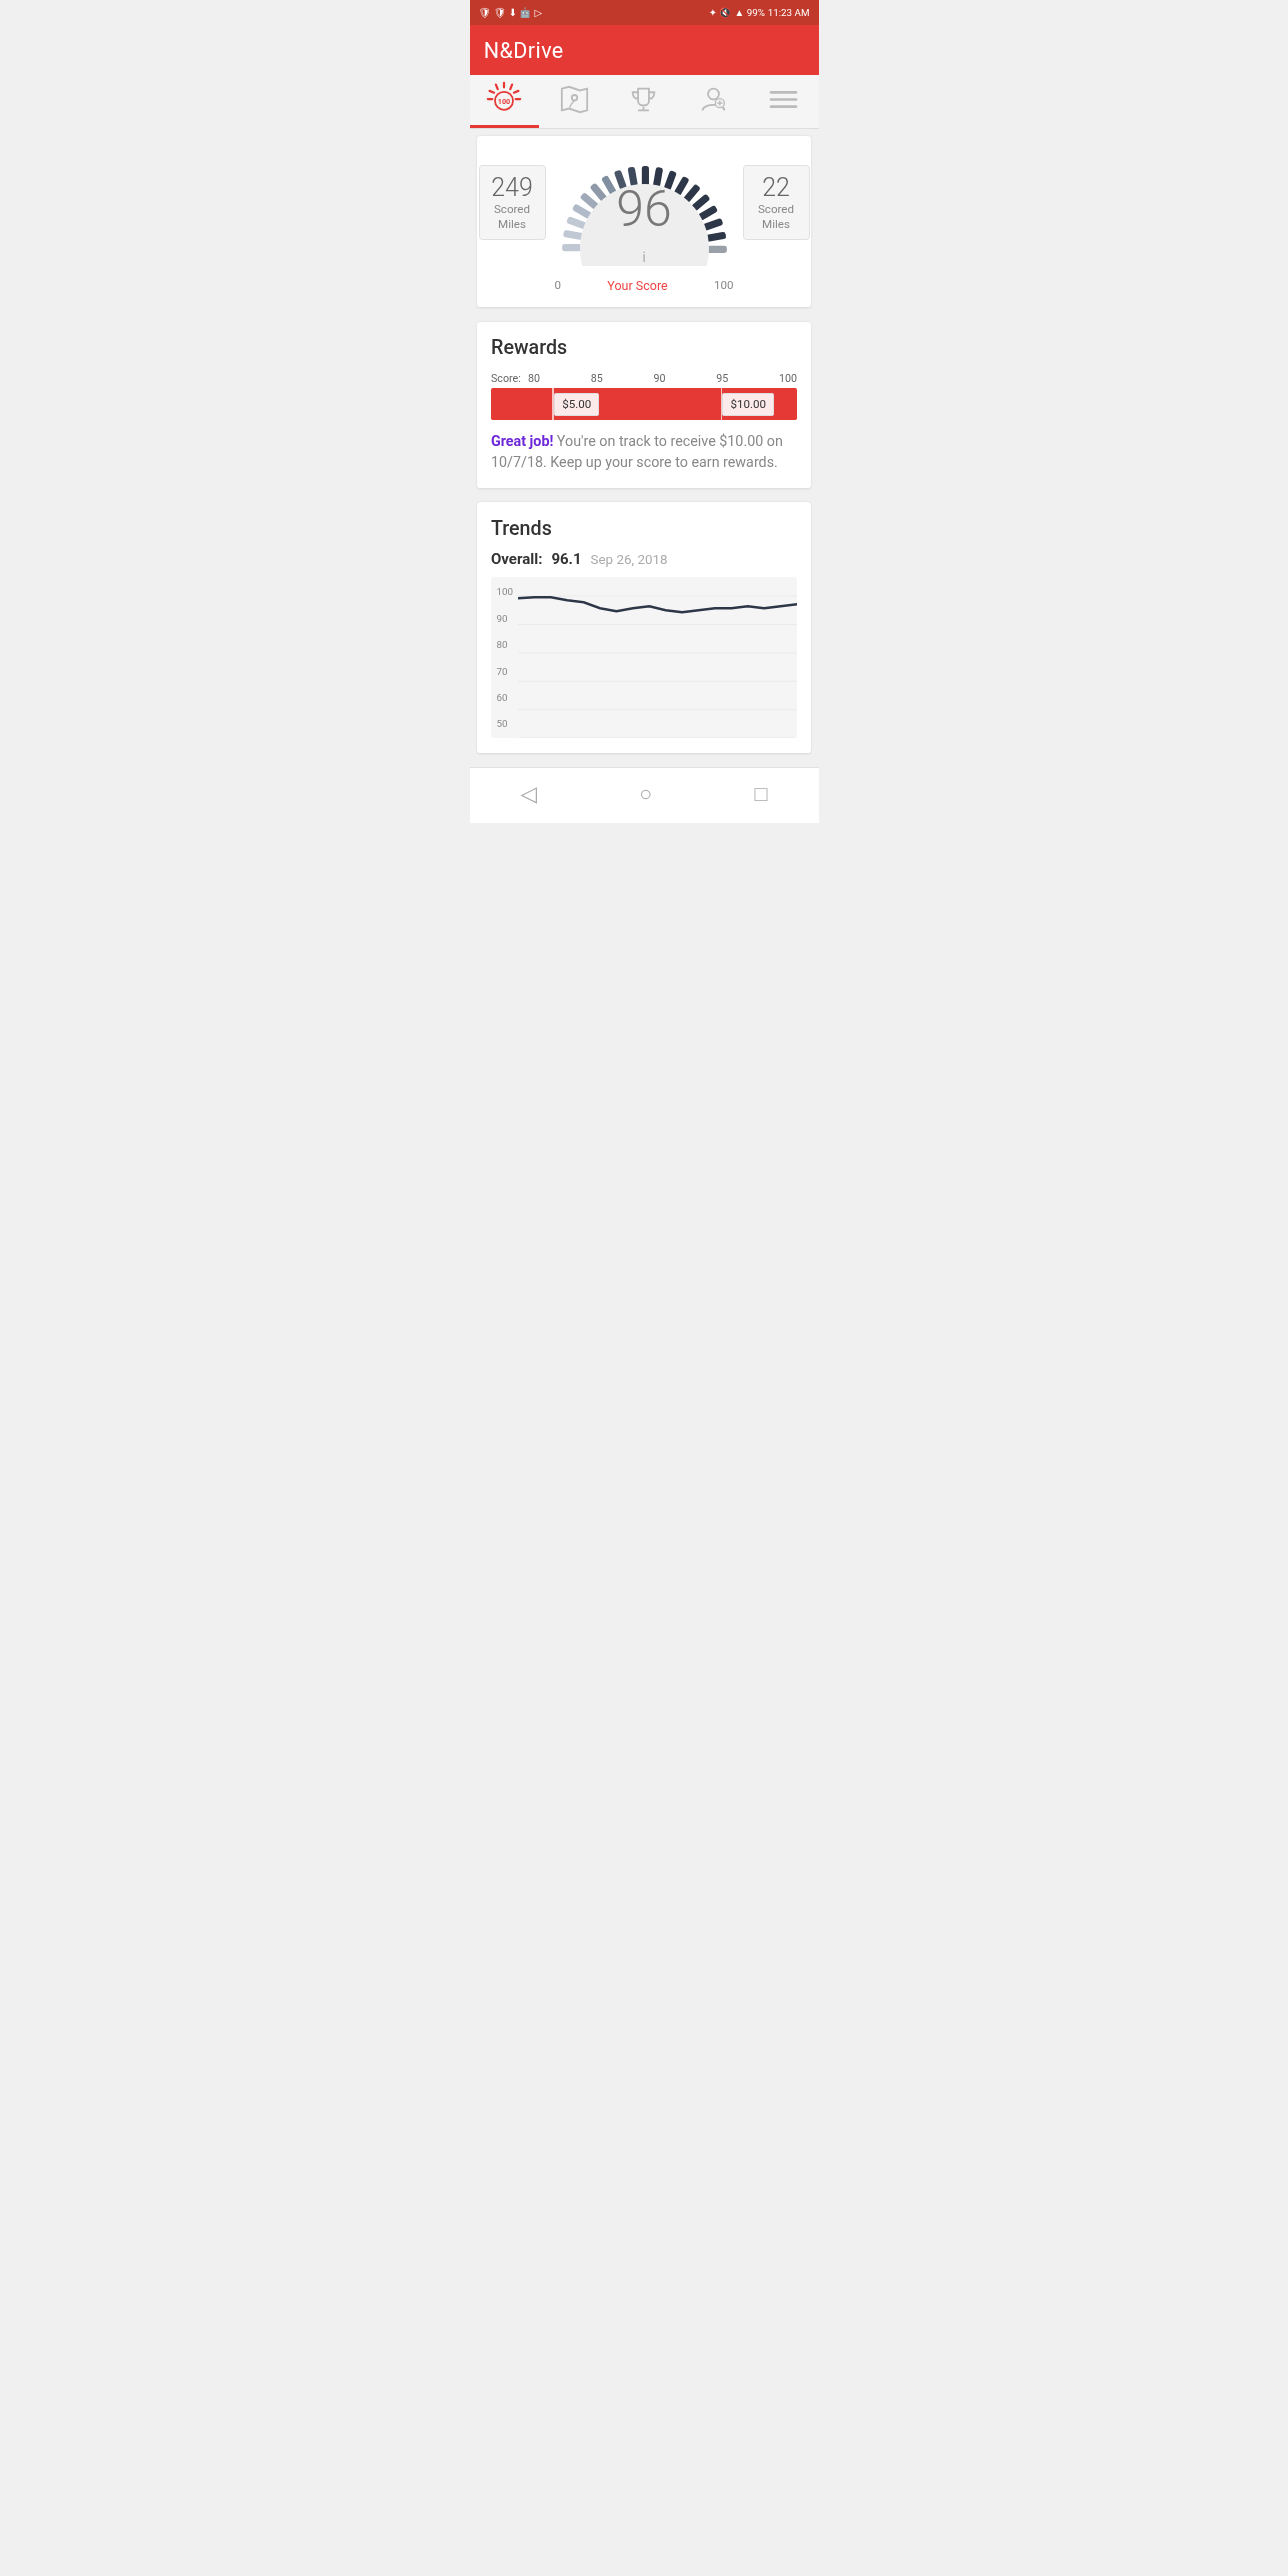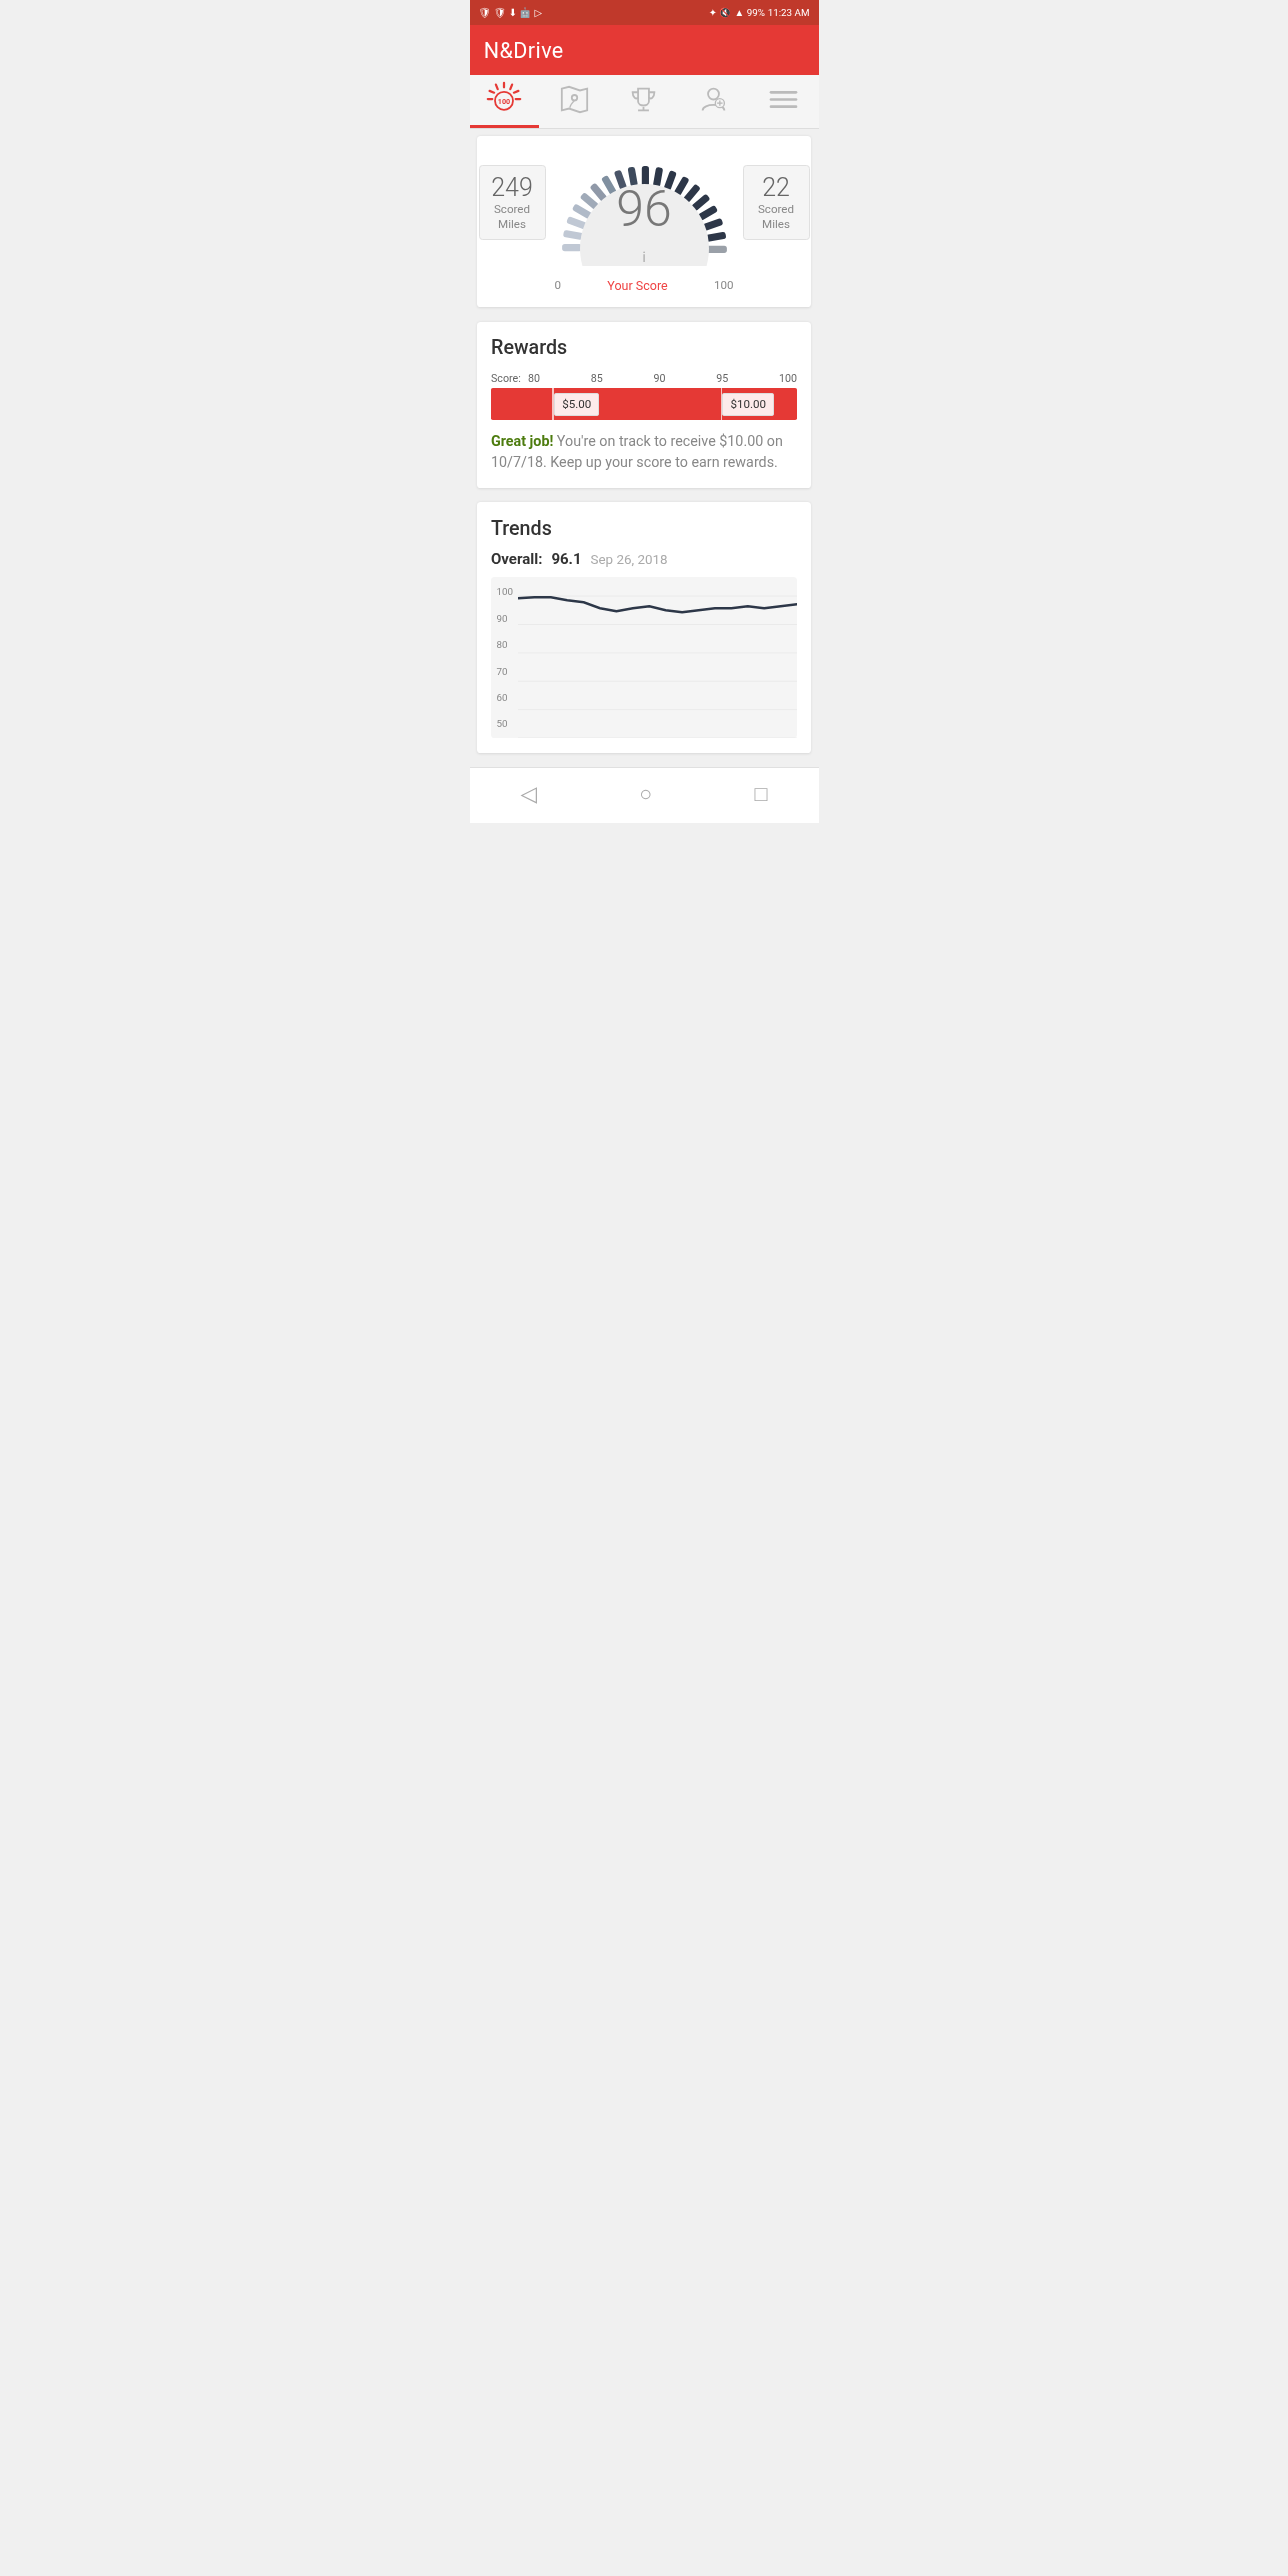--- a/index.html
+++ b/index.html
@@ -196,21 +196,21 @@
       background: rgba(255,255,255,0.7);
     }
 
     .rewards-message {
       font-size: 14.3px;
       color: #888;
       line-height: 1.5;
       margin-top: 10.7px;
     }
     .rewards-message strong {
-      color: #4d7c0f;
+      color: #6d28d9;
     }
 
     
     .trends-card {
       background: white;
       margin: 7.2px;
       border-radius: 3.6px;
       padding: 14.3px;
       box-shadow: 0 0.9px 2.7px rgba(0,0,0,0.1);
     }

